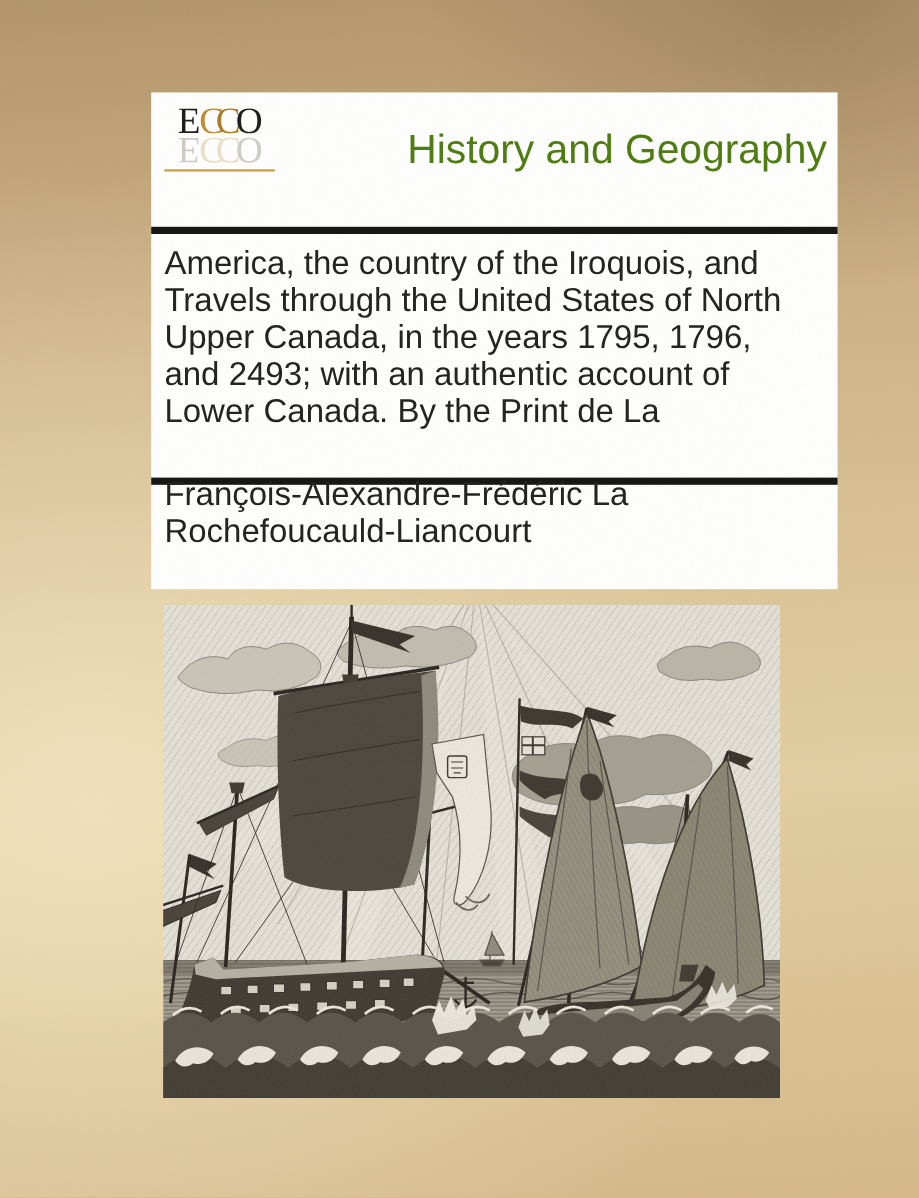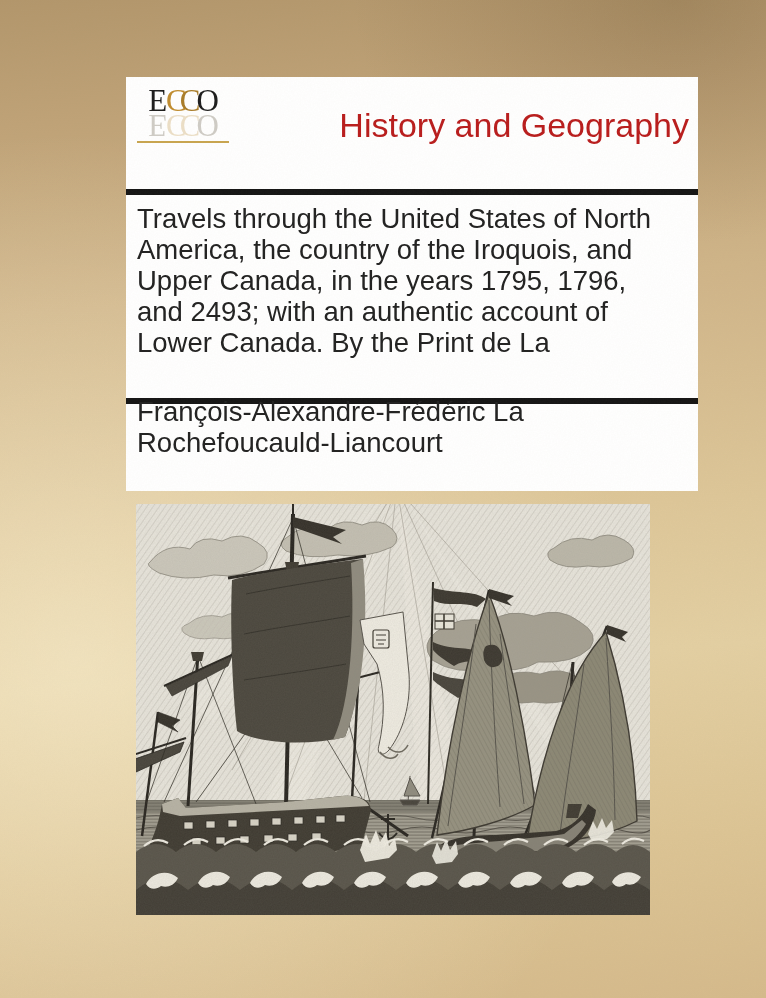--- a/index.html
+++ b/index.html
@@ -32,21 +32,21 @@
   .logo-word .c2{margin-left:-6px;color:#a97c28;}
   .logo-word .o{margin-left:-3px;}
   .logo-reflection{transform:scaleY(-1);opacity:.42;margin-top:-4px;}
   .logo-reflection .dark{color:#8e8878;}
   .logo-reflection .gold,.logo-reflection .c2{color:#d3b57c;}
   .logo-rule{height:2px;background:#c9a54f;margin:2px 2px 5px 2px;}
   .logo-tagline{
     font-family:"Liberation Serif", serif;font-size:12px;line-height:14.5px;color:#333;
   }
   .category{
-    position:absolute;right:9px;top:28px;font-size:34px;line-height:40px;color:#b91c1c;margin-left:23px;
+    position:absolute;right:9px;top:28px;font-size:34px;line-height:40px;color:#4d7c0f;margin-left:23px;
   }
   .rule{position:absolute;left:0;right:0;height:6px;background:#141414;}
   .rule1{top:112px;}
   .rule2{top:321px;}
   .title-block{
     position:absolute;left:11px;top:126px;width:512px;
     font-size:27.5px;line-height:31px;color:#212121;white-space:nowrap;
   }
   .author-block{
     position:absolute;left:11px;top:319px;width:512px;
@@ -73,22 +73,22 @@
         </div>
         <div class="logo-rule"></div>
       </div>
 
       <div class="category">History and Geography</div>
     </div>
 
     <div class="rule rule1"></div>
 
     <div class="title-block">
+      <div>America, the country of the Iroquois, and</div>
       <div>Travels through the United States of North</div>
-      <div>America, the country of the Iroquois, and</div>
       <div>Upper Canada, in the years 1795, 1796,</div>
       <div>and 2493; with an authentic account of</div>
       <div>Lower Canada. By the Print de La</div>
     </div>
 
     <div class="rule rule2"></div>
 
     <div class="author-block">
       <div>François-Alexandre-Frédéric La</div>
       <div>Rochefoucauld-Liancourt</div>

